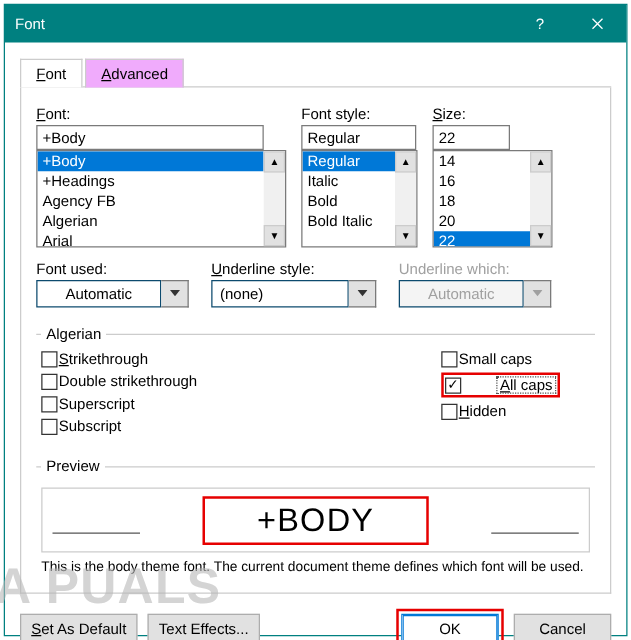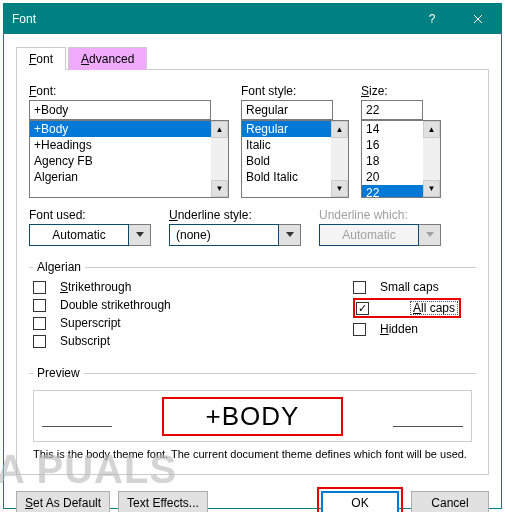--- a/index.html
+++ b/index.html
@@ -28,21 +28,21 @@
   .sbtrack { flex: 1; }
   .row2 { display: flex; gap: 18px; margin-top: 10px; }
   .drop { display: flex; }
   .drop .val { border: 1px solid #0c4a6e; height: 22px; padding: 3px 6px; min-width: 90px; }
   .drop .arrow { width: 22px; height: 22px; border: 1px solid #7a7a7a; border-left: none; background: #e1e1e1; display: flex; align-items: center; justify-content: center; }
   .disabled .val, .disabled .arrow, .disabled + .lbl, .lbl.disabled { color: #a0a0a0; }
   fieldset { border: none; border-top: 1px solid #ccc; margin-top: 14px; padding: 6px 4px 4px 4px; }
   legend { padding: 0 4px; color: #000; }
   .effects-row { display: flex; }
   .eff-col { display: flex; flex-direction: column; gap: 4px; }
-  .chk { display: flex; align-items: center; gap: 14px; }
+  .chk { display: flex; align-items: center; gap: 1px; }
   .chk .box { width: 13px; height: 13px; border: 1px solid #333; display: flex; align-items: center; justify-content: center; font-size: 11px; line-height: 1; }
   .previewbox { border: 1px solid #ccc; height: 52px; margin-top: 4px; position: relative; display: flex; align-items: center; justify-content: center; }
   .previewtext { font-size: 26px; letter-spacing: 1px; }
   .line { position: absolute; height: 1px; background: #555; bottom: 14px; }
   .redbox { border: 2px solid #e60000; }
   .desc { margin-top: 6px; font-size: 11px; }
   .btns { display: flex; gap: 8px; margin-top: 12px; align-items: center; }
   .btn { border: 1px solid #adadad; background: #e1e1e1; height: 23px; min-width: 82px; display: flex; align-items: center; justify-content: center; padding: 0 8px; }
   .btn.def { background: #fff; border: 1px solid #0078d7; box-shadow: inset 0 0 0 1px #0078d7; }
   .dotted-focus { outline: 1px dotted #555; outline-offset: -1px; padding: 0 3px; margin-left: 27px; }
@@ -78,50 +78,51 @@
           <div class="combo">
             <input style="width: 182px;" value="+Body">
 
           </div>
           <div class="listwrap" style="height:78px">
             <div class="list">
               <div class="sel">+Body</div>
               <div>+Headings</div>
               <div>Agency FB</div>
               <div>Algerian</div>
+              <div>Arial</div>
             </div>
             <div class="scroll">
               <div class="sbbtn">▲</div>
               <div class="sbtrack"></div>
               <div class="sbbtn">▼</div>
             </div>
           </div>
         </div>
 
-        <div class="col" style="width:108px">
+        <div class="col" style="width:93px">
           <span class="lbl">Font style:</span>
           <div class="combo">
             <input style="width: 92px;" value="Regular">
           </div>
           <div class="listwrap" style="height:78px">
             <div class="list">
               <div class="sel">Regular</div>
               <div>Italic</div>
               <div>Bold</div>
               <div>Bold Italic</div>
             </div>
             <div class="scroll">
               <div class="sbbtn">▲</div>
               <div class="sbtrack"></div>
               <div class="sbbtn">▼</div>
             </div>
           </div>
         </div>
 
-        <div class="col" style="width:80px">
+        <div class="col" style="width:96px">
           <span class="lbl accessfirst">Size:</span>
           <div class="combo">
             <input style="width: 62px;" value="22">
           </div>
           <div class="listwrap" style="height:78px">
             <div class="list">
               <div>14</div>
               <div>16</div>
               <div>18</div>
               <div>20</div>

